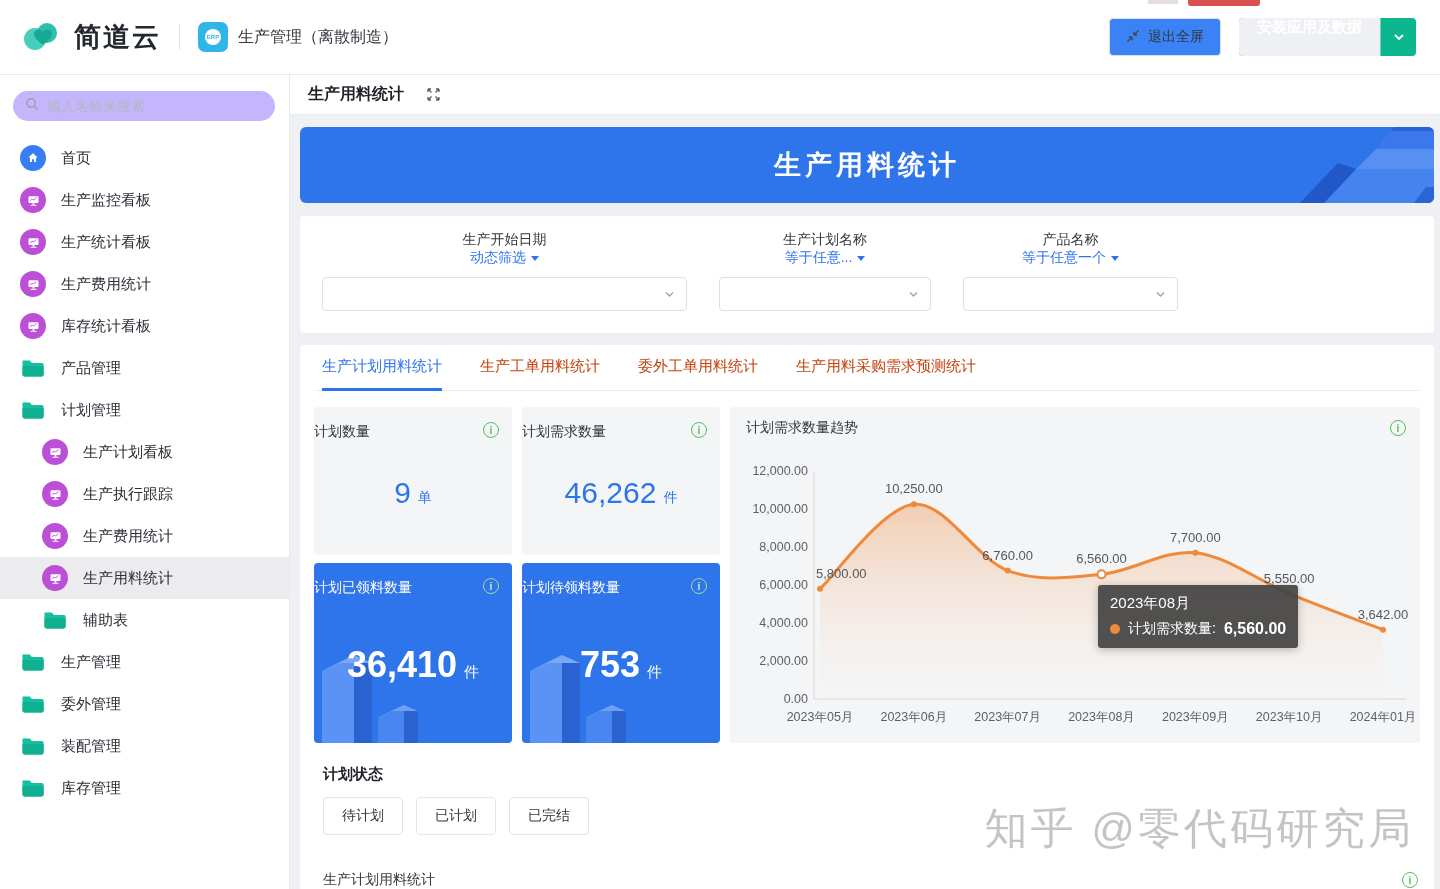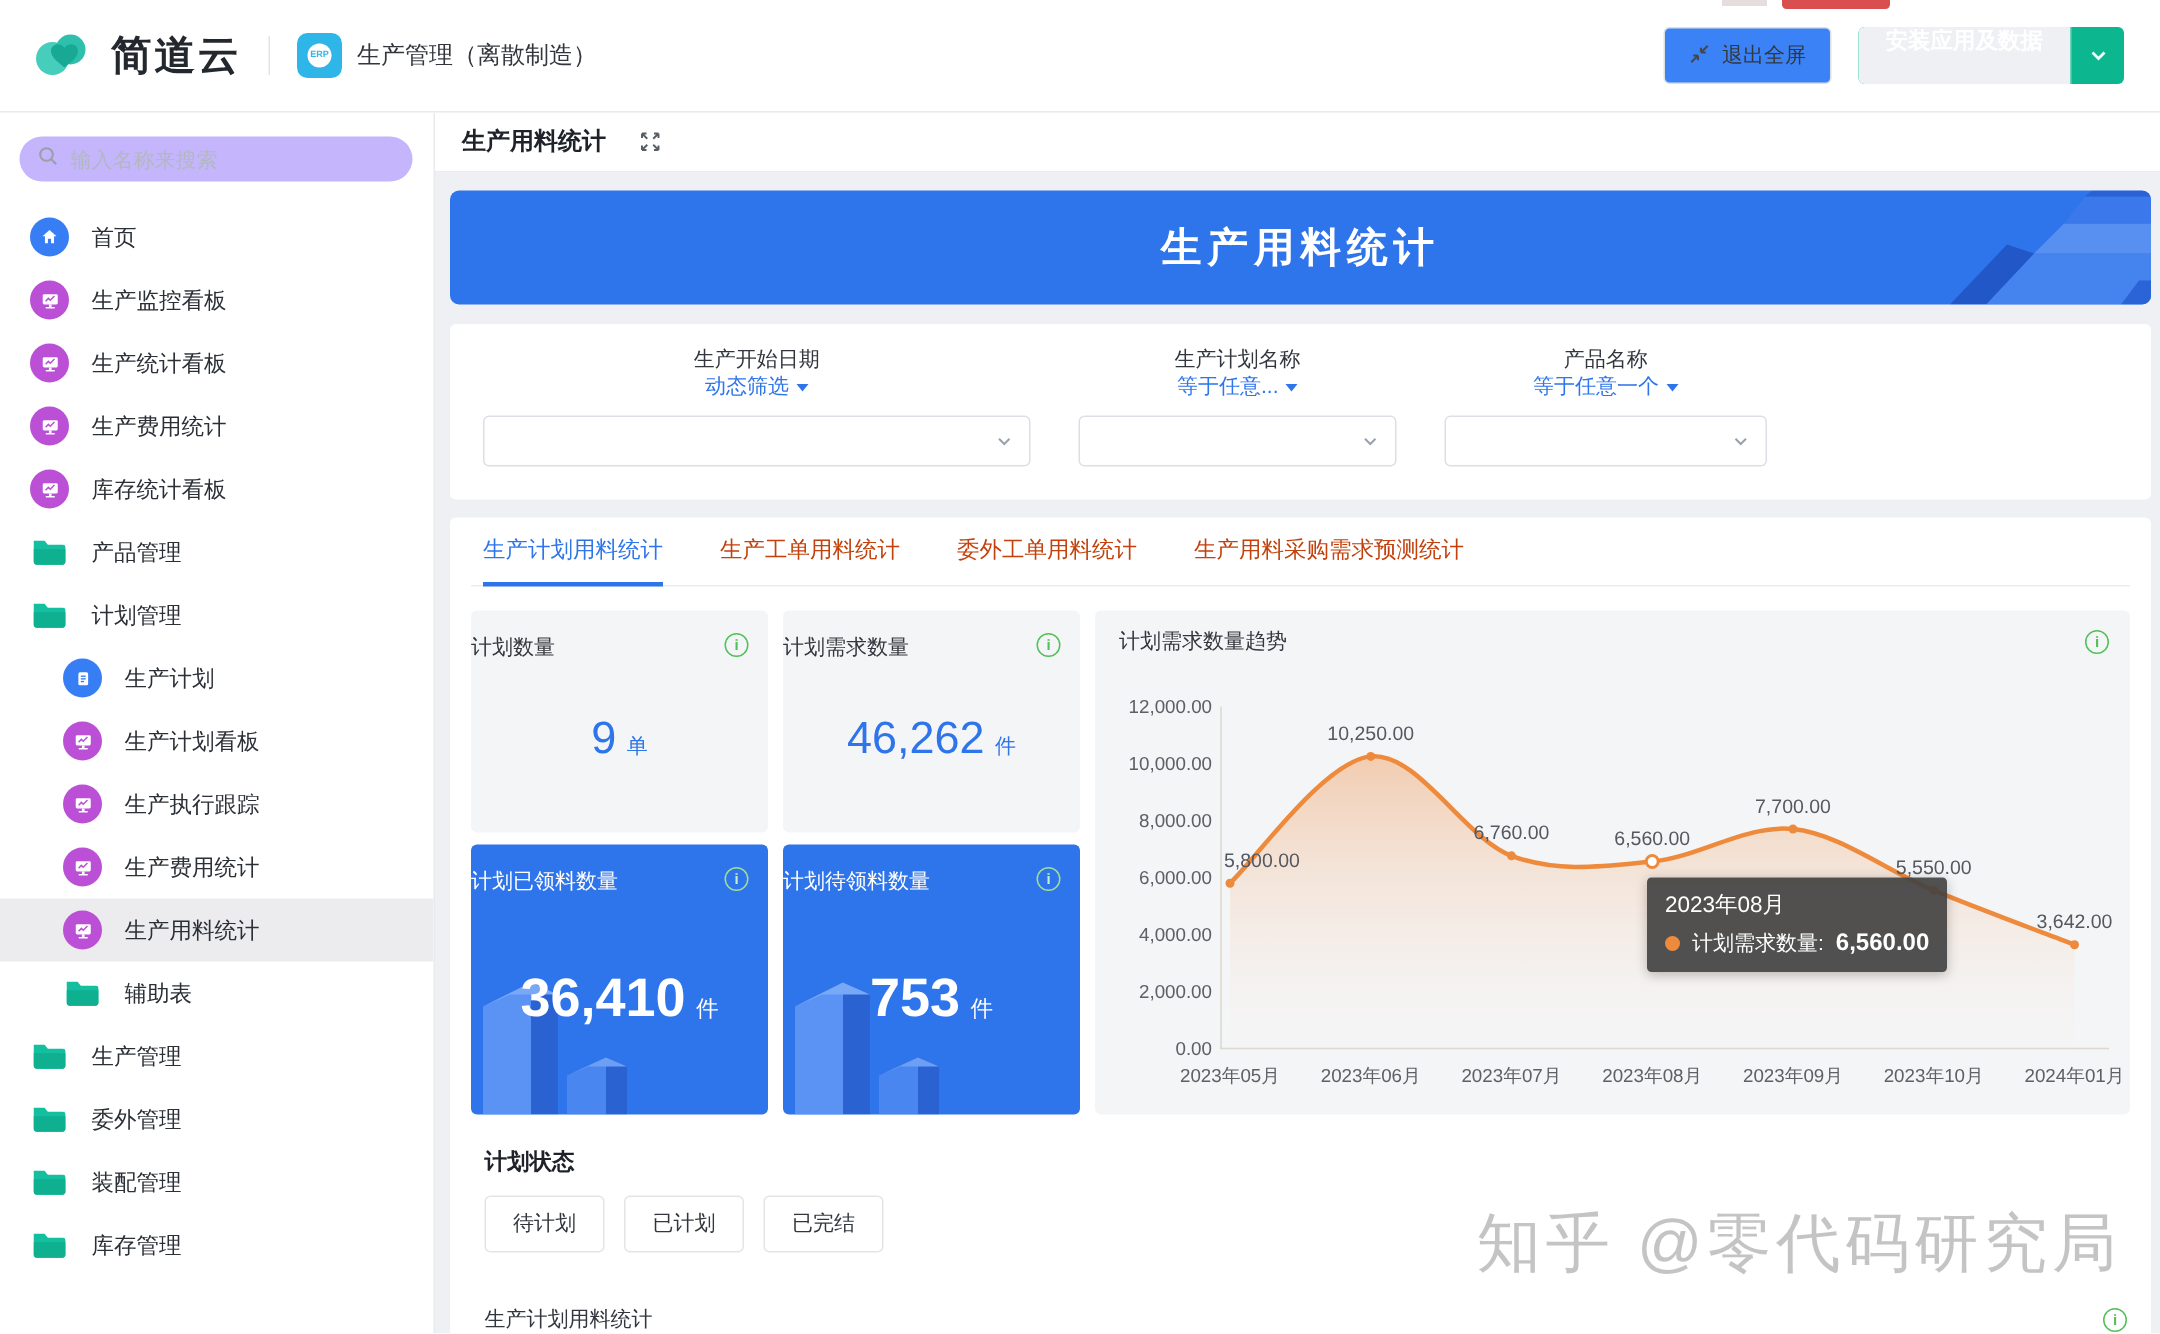--- a/index.html
+++ b/index.html
@@ -225,31 +225,20 @@
           <span class="nav-label">产品管理</span>
         </div>
         <div class="nav-item">
           <span class="nav-icon folder">
             <svg width="24" height="20" viewBox="0 0 24 20">
               <path d="M1.5 2.5 h7.2 l2.2 2.6 H21 a1.6 1.6 0 0 1 1.6 1.6 V16.4 a2.1 2.1 0 0 1 -2.1 2.1 H3.6 a2.1 2.1 0 0 1 -2.1 -2.1 Z" fill="#13bf9e"></path>
               <path d="M1.5 8.2 h21.1 V16.4 a2.1 2.1 0 0 1 -2.1 2.1 H3.6 a2.1 2.1 0 0 1 -2.1 -2.1 Z" fill="#0fb090"></path>
             </svg>
           </span>
           <span class="nav-label">计划管理</span>
-        </div>
-        <div class="nav-item indent">
-          <span class="nav-icon doc">
-            <svg width="13" height="13" viewBox="0 0 24 24">
-              <rect x="6" y="4" width="12" height="16" rx="2" fill="#fff"></rect>
-              <rect x="9" y="8" width="6" height="1.7" fill="#377ef5"></rect>
-              <rect x="9" y="11.3" width="6" height="1.7" fill="#377ef5"></rect>
-              <rect x="9" y="14.6" width="4" height="1.7" fill="#377ef5"></rect>
-            </svg>
-          </span>
-          <span class="nav-label">生产计划</span>
         </div>
         <div class="nav-item indent">
           <span class="nav-icon board">
             <svg width="15" height="15" viewBox="0 0 24 24">
               <rect x="4" y="5" width="16" height="11" rx="1.5" fill="#fff"></rect>
               <path d="M7 12.5 l3-3 2 2 4.5-4.5" stroke="#bb4fd6" stroke-width="1.6" fill="none"></path>
               <rect x="10.6" y="16" width="2.8" height="2.6" fill="#fff"></rect>
               <rect x="7" y="18.6" width="10" height="1.6" rx="0.8" fill="#fff"></rect>
             </svg>
           </span>

